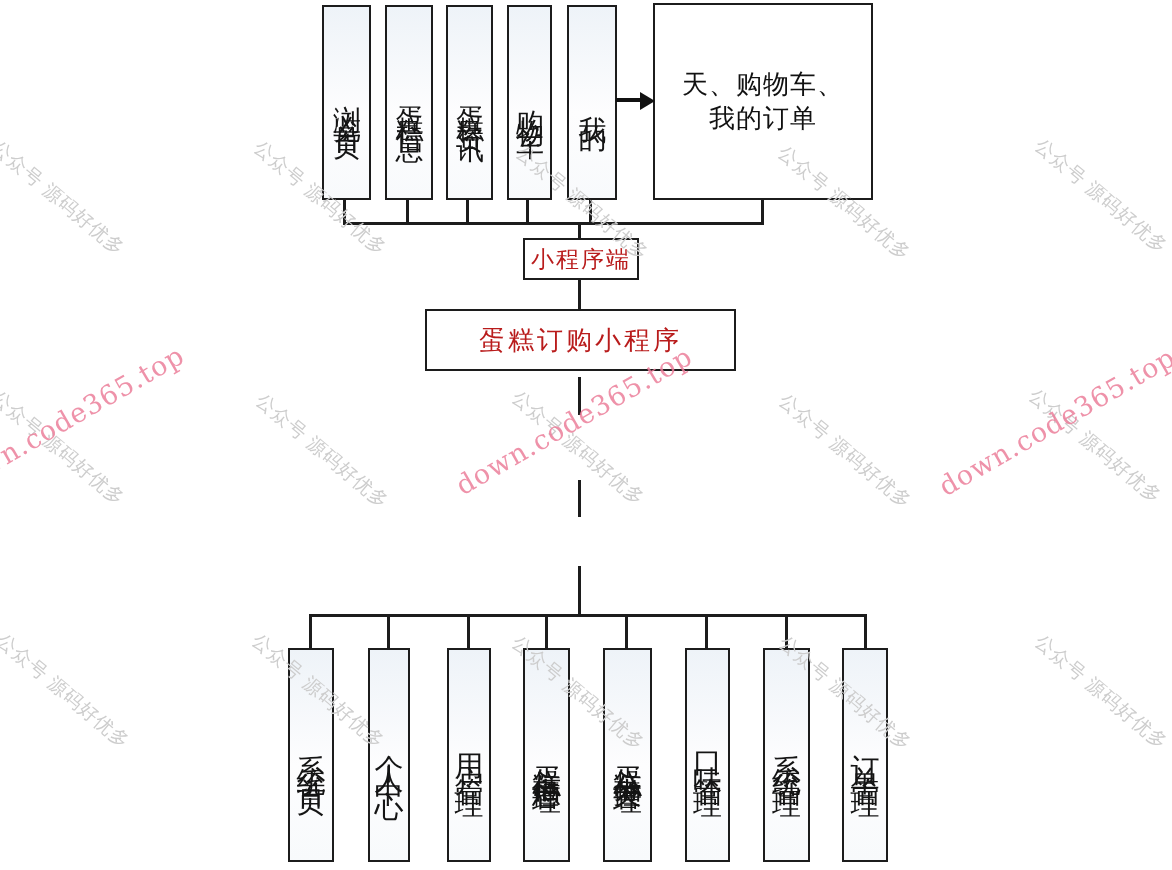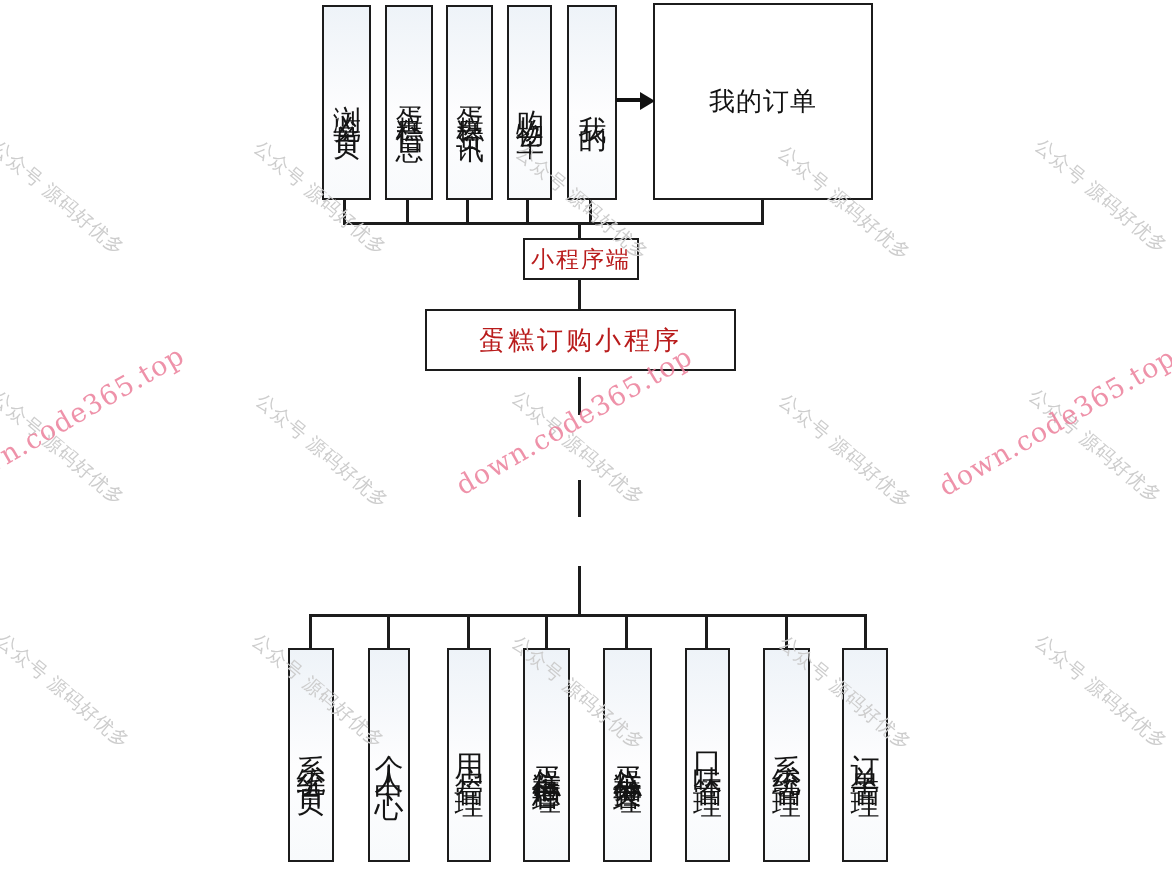--- a/index.html
+++ b/index.html
@@ -97,20 +97,21 @@
     <span class="vt ls10">购物车</span>
   </div>
   <div class="box vbox" style="left:567px;top:5px;width:50px;height:195px;">
     <span class="vt ls10">我的</span>
   </div>
 
   <div class="arrow-shaft"></div>
   <div class="arrow-head"></div>
 
   <div class="bigbox">
+    <div class="bigline">天、购物车、</div>
     <div class="bigline">我的订单</div>
   </div>
 
   <div class="box" style="left:523px;top:238px;width:116px;height:42px;">
     <span class="hlabel" style="font-size:23px;">小程序端</span>
   </div>
   <div class="box" style="left:425px;top:309px;width:311px;height:62px;">
     <span class="hlabel title-label">蛋糕订购小程序</span>
   </div>
 

